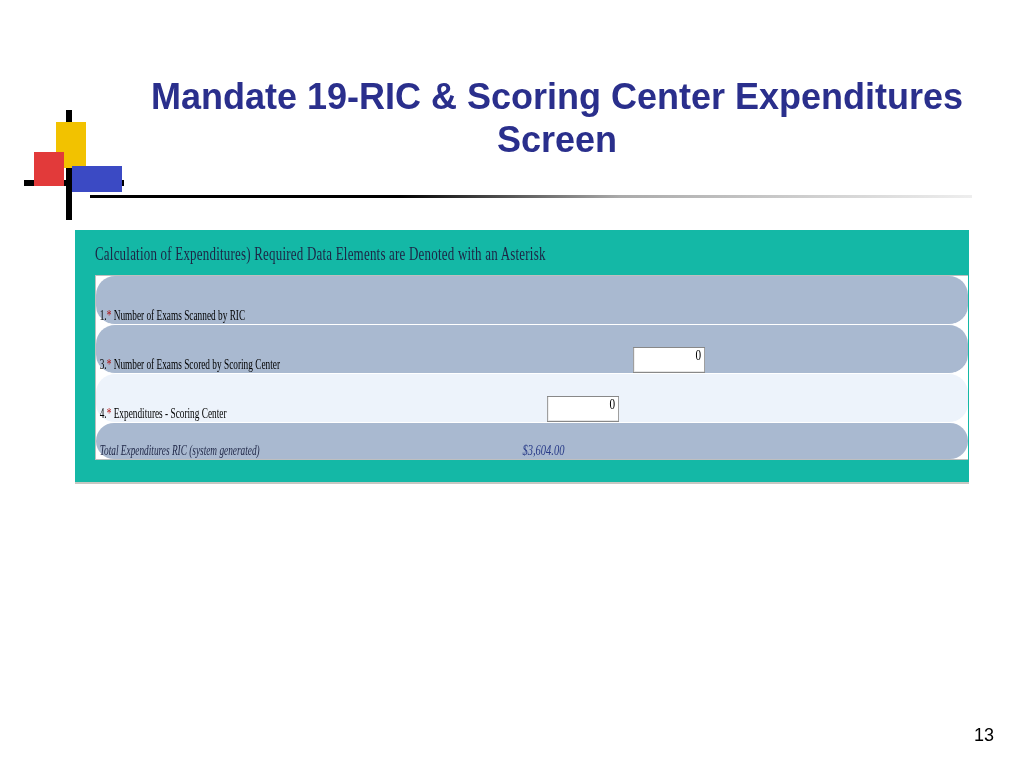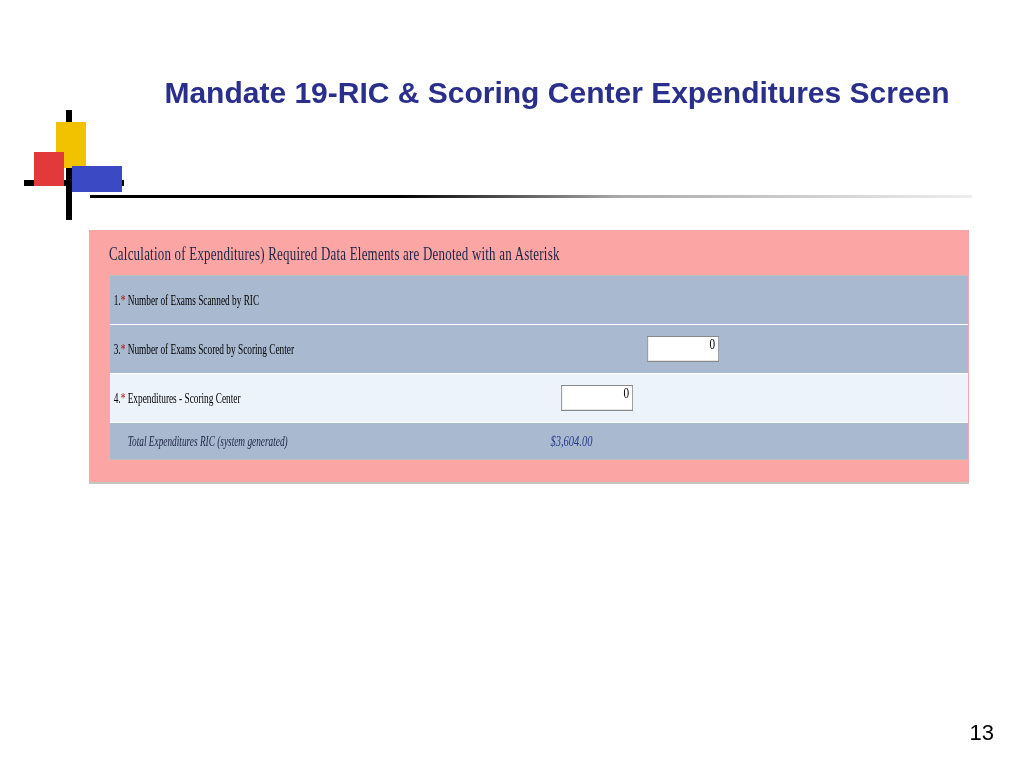--- a/index.html
+++ b/index.html
@@ -18,21 +18,21 @@
     position: relative;
   }
   .title {
     position: absolute;
     top: 75px;
     left: 150px;
     right: 60px;
     text-align: center;
     color: #2a2f8c;
     font-weight: bold;
-    font-size: 30px;
+    font-size: 36px;
     line-height: 1.2;
   }
   .logo {
     position: absolute;
     left: 24px;
     top: 110px;
     width: 100px;
     height: 110px;
   }
   .rule {
@@ -41,45 +41,45 @@
     top: 195px;
     right: 52px;
     height: 3px;
     background: linear-gradient(to right, #000 0%, #000 35%, #aaa 60%, #eee 100%);
   }
   .panel {
     position: absolute;
     left: 75px;
     top: 230px;
     right: 55px;
-    background: #fca5a5;
+    background: #14b8a6;
     padding: 14px 1px 22px 20px;
     border-bottom: 2px solid #c7c7c2;
-    margin-left: 14px;
   }
   .section-title {
     font-family: "Times New Roman", serif;
     color: #1d2545;
     font-size: 18px;
     letter-spacing: 0.3px;
     margin-bottom: 10px;
     transform: scaleX(0.72);
     transform-origin: left center;
     white-space: nowrap;
   }
   .form-box {
     border: 1px solid #bfbfbf;
     border-right: none;
     background: #fff;
   }
   .frow {
     display: flex;
-    align-items: center;
+    align-items: flex-end;
     height: 48px;
     border-bottom: 1px solid #fff;
+    border-radius: 19px;
   }
   .frow:last-child { border-bottom: none; height: 36px; }
   .flabel {
     flex: 0 0 200px;
     padding-left: 6px;
     font-family: "Times New Roman", serif;
     font-size: 15px;
     white-space: nowrap;
     transform: scaleX(0.62);
     transform-origin: left center;
@@ -100,38 +100,38 @@
     padding: 0 4px 0 0;
     font-family: "Times New Roman", serif;
     font-size: 14px;
     box-shadow: inset 1px -1px 0 #e5e5e5;
     transform: scaleX(0.8);
     transform-origin: left center;
     margin-left: 240px;
   }
   .r-dark  { background: #a9b9d0; }
   .r-light { background: #edf3fb; }
-  .r-total { background: #a9b9d0; padding-left: 14px; }
+  .r-total { background: #a9b9d0; }
   .r-total .flabel { color: #1d2545; font-style: italic; }
   .total-val {
     flex: 1;
     text-align: left;
     font-family: "Times New Roman", serif;
     color: #273a87;
     font-style: italic;
     font-size: 15px;
     transform: scaleX(0.7);
     transform-origin: left center;
     padding-left: 232px;
   }
   .pagenum {
     position: absolute;
     right: 30px;
     bottom: 22px;
-    font-size: 22px;
+    font-size: 18px;
     color: #000;
   }
 </style>
 </head>
 <body>
 
 <div class="slide">
   <div class="logo">
     <svg viewBox="0 0 100 110">
       <rect x="42" y="0" width="6" height="110" fill="#000"></rect>

